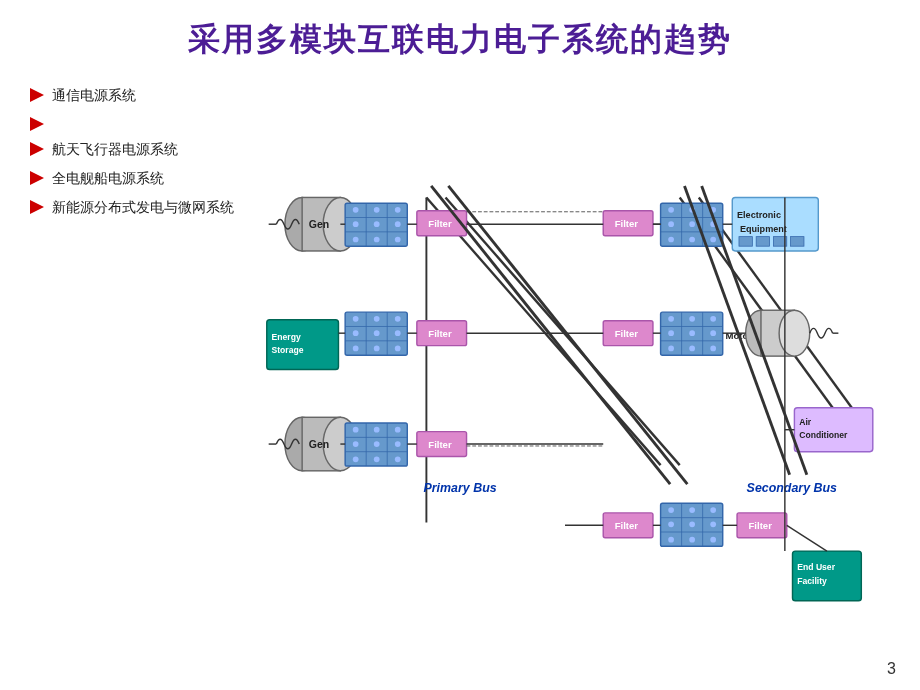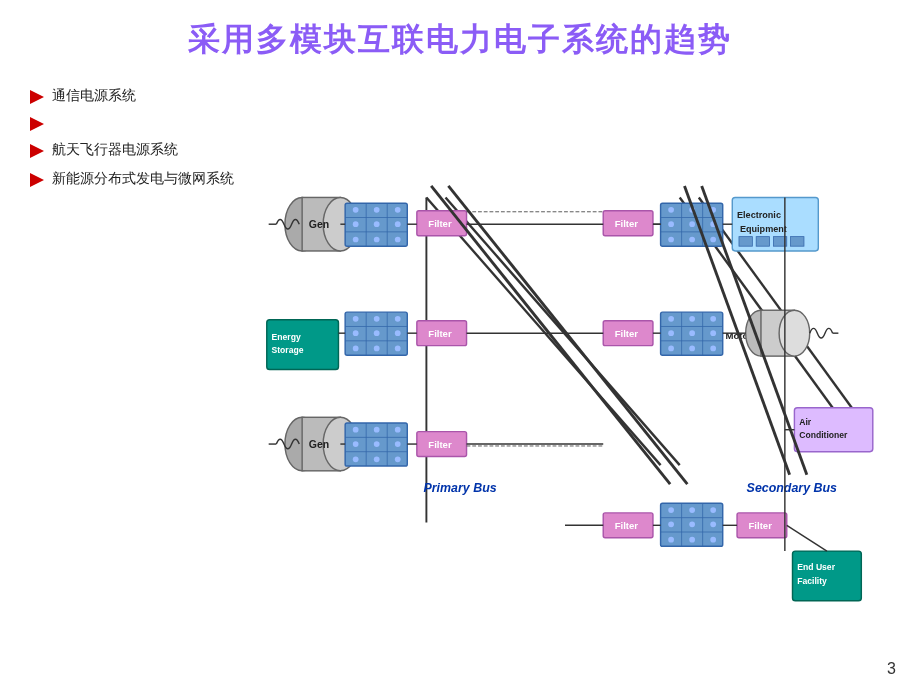--- a/index.html
+++ b/index.html
@@ -17,21 +17,21 @@
       height: 690px;
       background: #fff;
       position: relative;
       padding: 18px 30px 18px 30px;
     }
 
     .title {
       text-align: center;
       font-size: 32px;
       font-weight: bold;
-      color: #8b5cf6;
+      color: #4c1d95;
       margin-bottom: 18px;
       font-family: 'SimHei', 'STHeiti', Arial, sans-serif;
       letter-spacing: 2px;
     }
 
     .content-area {
       display: flex;
       flex-direction: row;
       width: 100%;
       height: calc(100% - 75px);
@@ -42,21 +42,21 @@
       width: 210px;
       flex-shrink: 0;
       display: flex;
       flex-direction: column;
       gap: 8px;
       padding-top: 5px;
     }
 
     .bullet-item {
       display: flex;
-      align-items: center;
+      align-items: flex-start;
       gap: 8px;
       font-size: 14px;
       color: #222;
       font-family: 'SimSun', 'STSong', Arial, sans-serif;
       line-height: 1.5;
     }
 
     .bullet-icon {
       width: 14px;
       height: 14px;
@@ -104,20 +104,24 @@
       <div class="bullet-item">
         <div class="bullet-icon"></div>
         <span>通信电源系统</span>
       </div>
       <div class="bullet-item">
         <div class="bullet-icon"></div>
       </div>
       <div class="bullet-item">
         <div class="bullet-icon"></div>
         <span>航天飞行器电源系统</span>
+      </div>
+      <div class="bullet-item">
+        <div class="bullet-icon"></div>
+        <span>全电舰船电源系统</span>
       </div>
       <div class="bullet-item">
         <div class="bullet-icon"></div>
         <span>新能源分布式发电与微网系统</span>
       </div>
     </div>
 
     <div class="diagram-area">
       <svg class="diagram-svg" viewBox="0 0 680 560" xmlns="http://www.w3.org/2000/svg">
 

